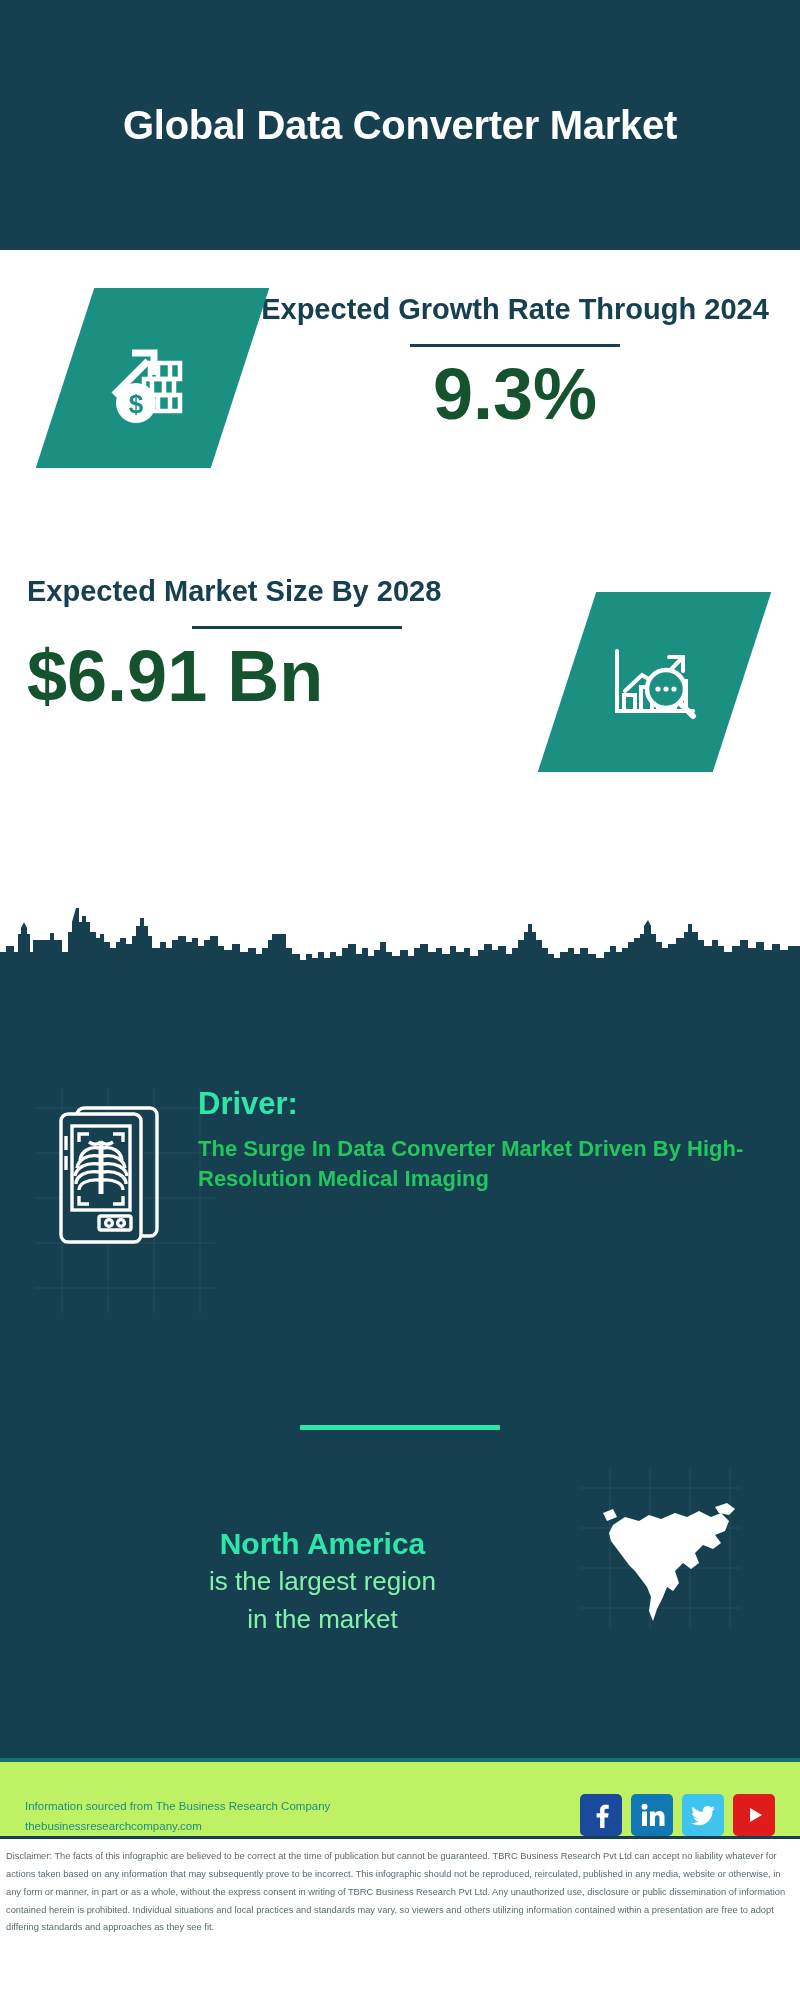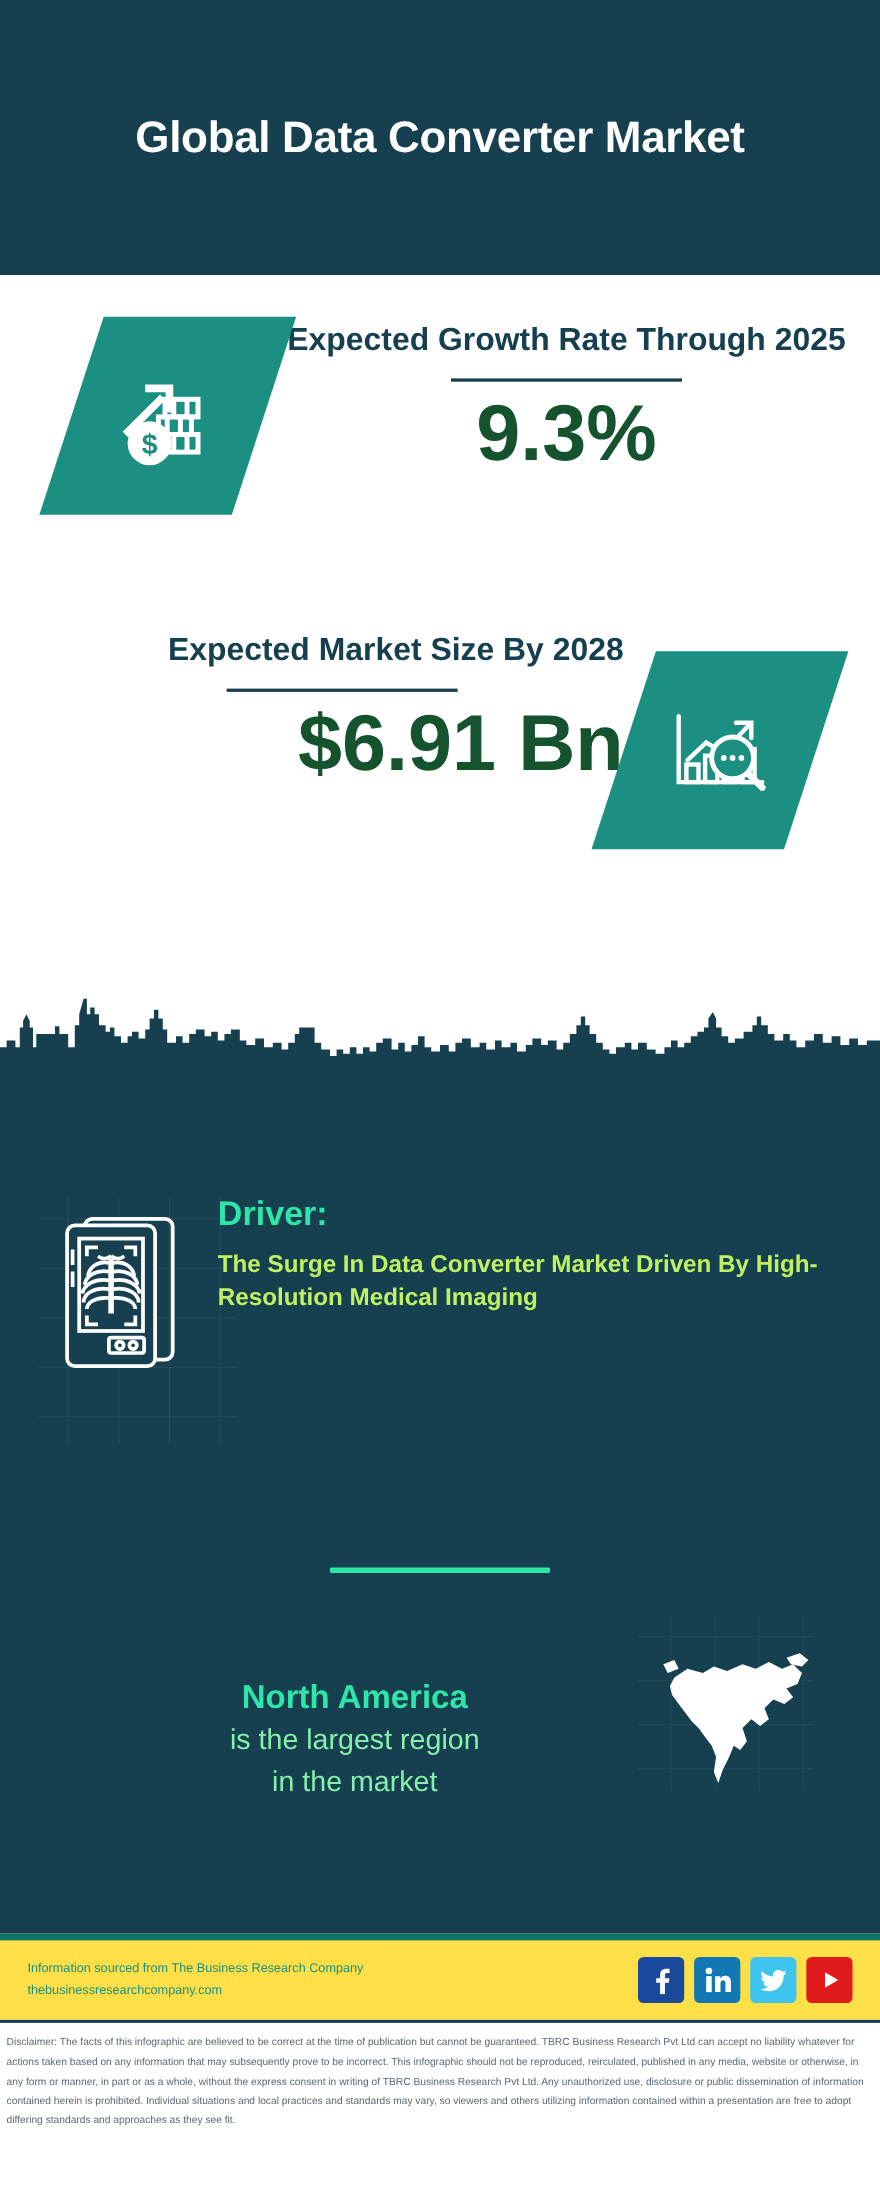--- a/index.html
+++ b/index.html
@@ -49,21 +49,21 @@
     color:#16404f; font-size:29px; font-weight:bold; line-height:1.45;
   }
   .rule { width:210px; height:3px; background:#16404f; margin:14px auto 10px; }
   .bigval { color:#14532d; font-size:72px; font-weight:bold; line-height:1.05; }
 
   
   .size-row {
     position:absolute; top:320px; left:0; width:100%;
     display:flex; align-items:flex-start;
   }
-  .size-text { flex:1; text-align:right; padding-left:54px; }
+  .size-text { flex:1; text-align:left; padding-left:27px; }
   .size-icon-wrap { margin-right:58px; margin-top:22px; }
 
   
   .dark-zone {
     position:relative;
     background:#16404f;
     height:790px;
     margin-top:-2px;
   }
   .skyline {
@@ -75,43 +75,43 @@
   .driver-row {
     position:absolute; top:118px; left:0; width:100%;
     display:flex; align-items:flex-start;
   }
   .driver-icon { margin-left:45px; margin-top:12px; flex:none; }
   .driver-text { flex:1; padding-left:18px; padding-right:40px; text-align:left; }
   .driver-title {
     color:#2ee6a8; font-size:31px; font-weight:bold; margin-bottom:12px;
   }
   .driver-body {
-    color:#bef264; font-size:22px; font-weight:bold; line-height:1.37;
+    color:#22c55e; font-size:22px; font-weight:bold; line-height:1.37;
   }
 
   .green-div {
     position:absolute; top:457px; left:50%; transform:translateX(-50%);
     width:200px; height:5px; background:#2ee6a8; border-radius:1px;
   }
 
   .region-row {
     position:absolute; top:520px; left:0; width:100%;
     display:flex; align-items:center;
   }
   .region-text { flex:1; text-align:center; padding-left:50px;margin-top:36px; }
   .region-name { color:#2ee6a8; font-size:30px; font-weight:bold; line-height:1.3; }
   .region-sub { color:#86efac; font-size:26px; line-height:1.45; }
   .map-wrap { margin-right:55px; flex:none; }
 
   
   .attrib {
     position:relative;
-    height:78px; background:#fde047;
-    display:flex; align-items:center; padding:0 25px;
-    border-top:6px solid #0f766e;
+    height:78px; background:#bef264;
+    display:flex; align-items:flex-end; padding:0 25px;
+    border-top:4px solid #0f766e;
   }
   .attrib-text { flex:1; }
   .attrib-text div { color:#1b8f82; font-size:11.5px; line-height:1.75; }
   .socials { display:flex; gap:9px; align-items:center; }
   .sq { width:42px; height:42px; border-radius:5px; display:flex; align-items:center; justify-content:center; }
   .sq svg { display:block; }
   .fb { background:#1b4a9c; }
   .li { background:#1178b3; }
   .tw { background:#3fc4f0; }
   .yt { background:#e01b1b; }
@@ -157,21 +157,21 @@
               <line x1="60" y1="72" x2="60" y2="88"></line>
               <line x1="72" y1="72" x2="72" y2="88"></line>
             </g>
 
             <circle cx="38" cy="80" r="20" fill="#fff"></circle>
             <text x="38" y="90" font-size="26" font-family="Liberation Sans, sans-serif" font-weight="bold" fill="#1b8f82" text-anchor="middle">$</text>
           </svg>
         </div>
       </div>
       <div class="growth-text">
-        <div class="lbl">Expected Growth Rate Through 2025</div>
+        <div class="lbl">Expected Growth Rate Through 2024</div>
         <div class="rule"></div>
         <div class="bigval">9.3%</div>
       </div>
     </div>
 
     <div class="size-row">
       <div class="size-text">
         <div class="lbl">Expected Market Size By 2028</div>
         <div class="rule"></div>
         <div class="bigval">$6.91 Bn</div>

